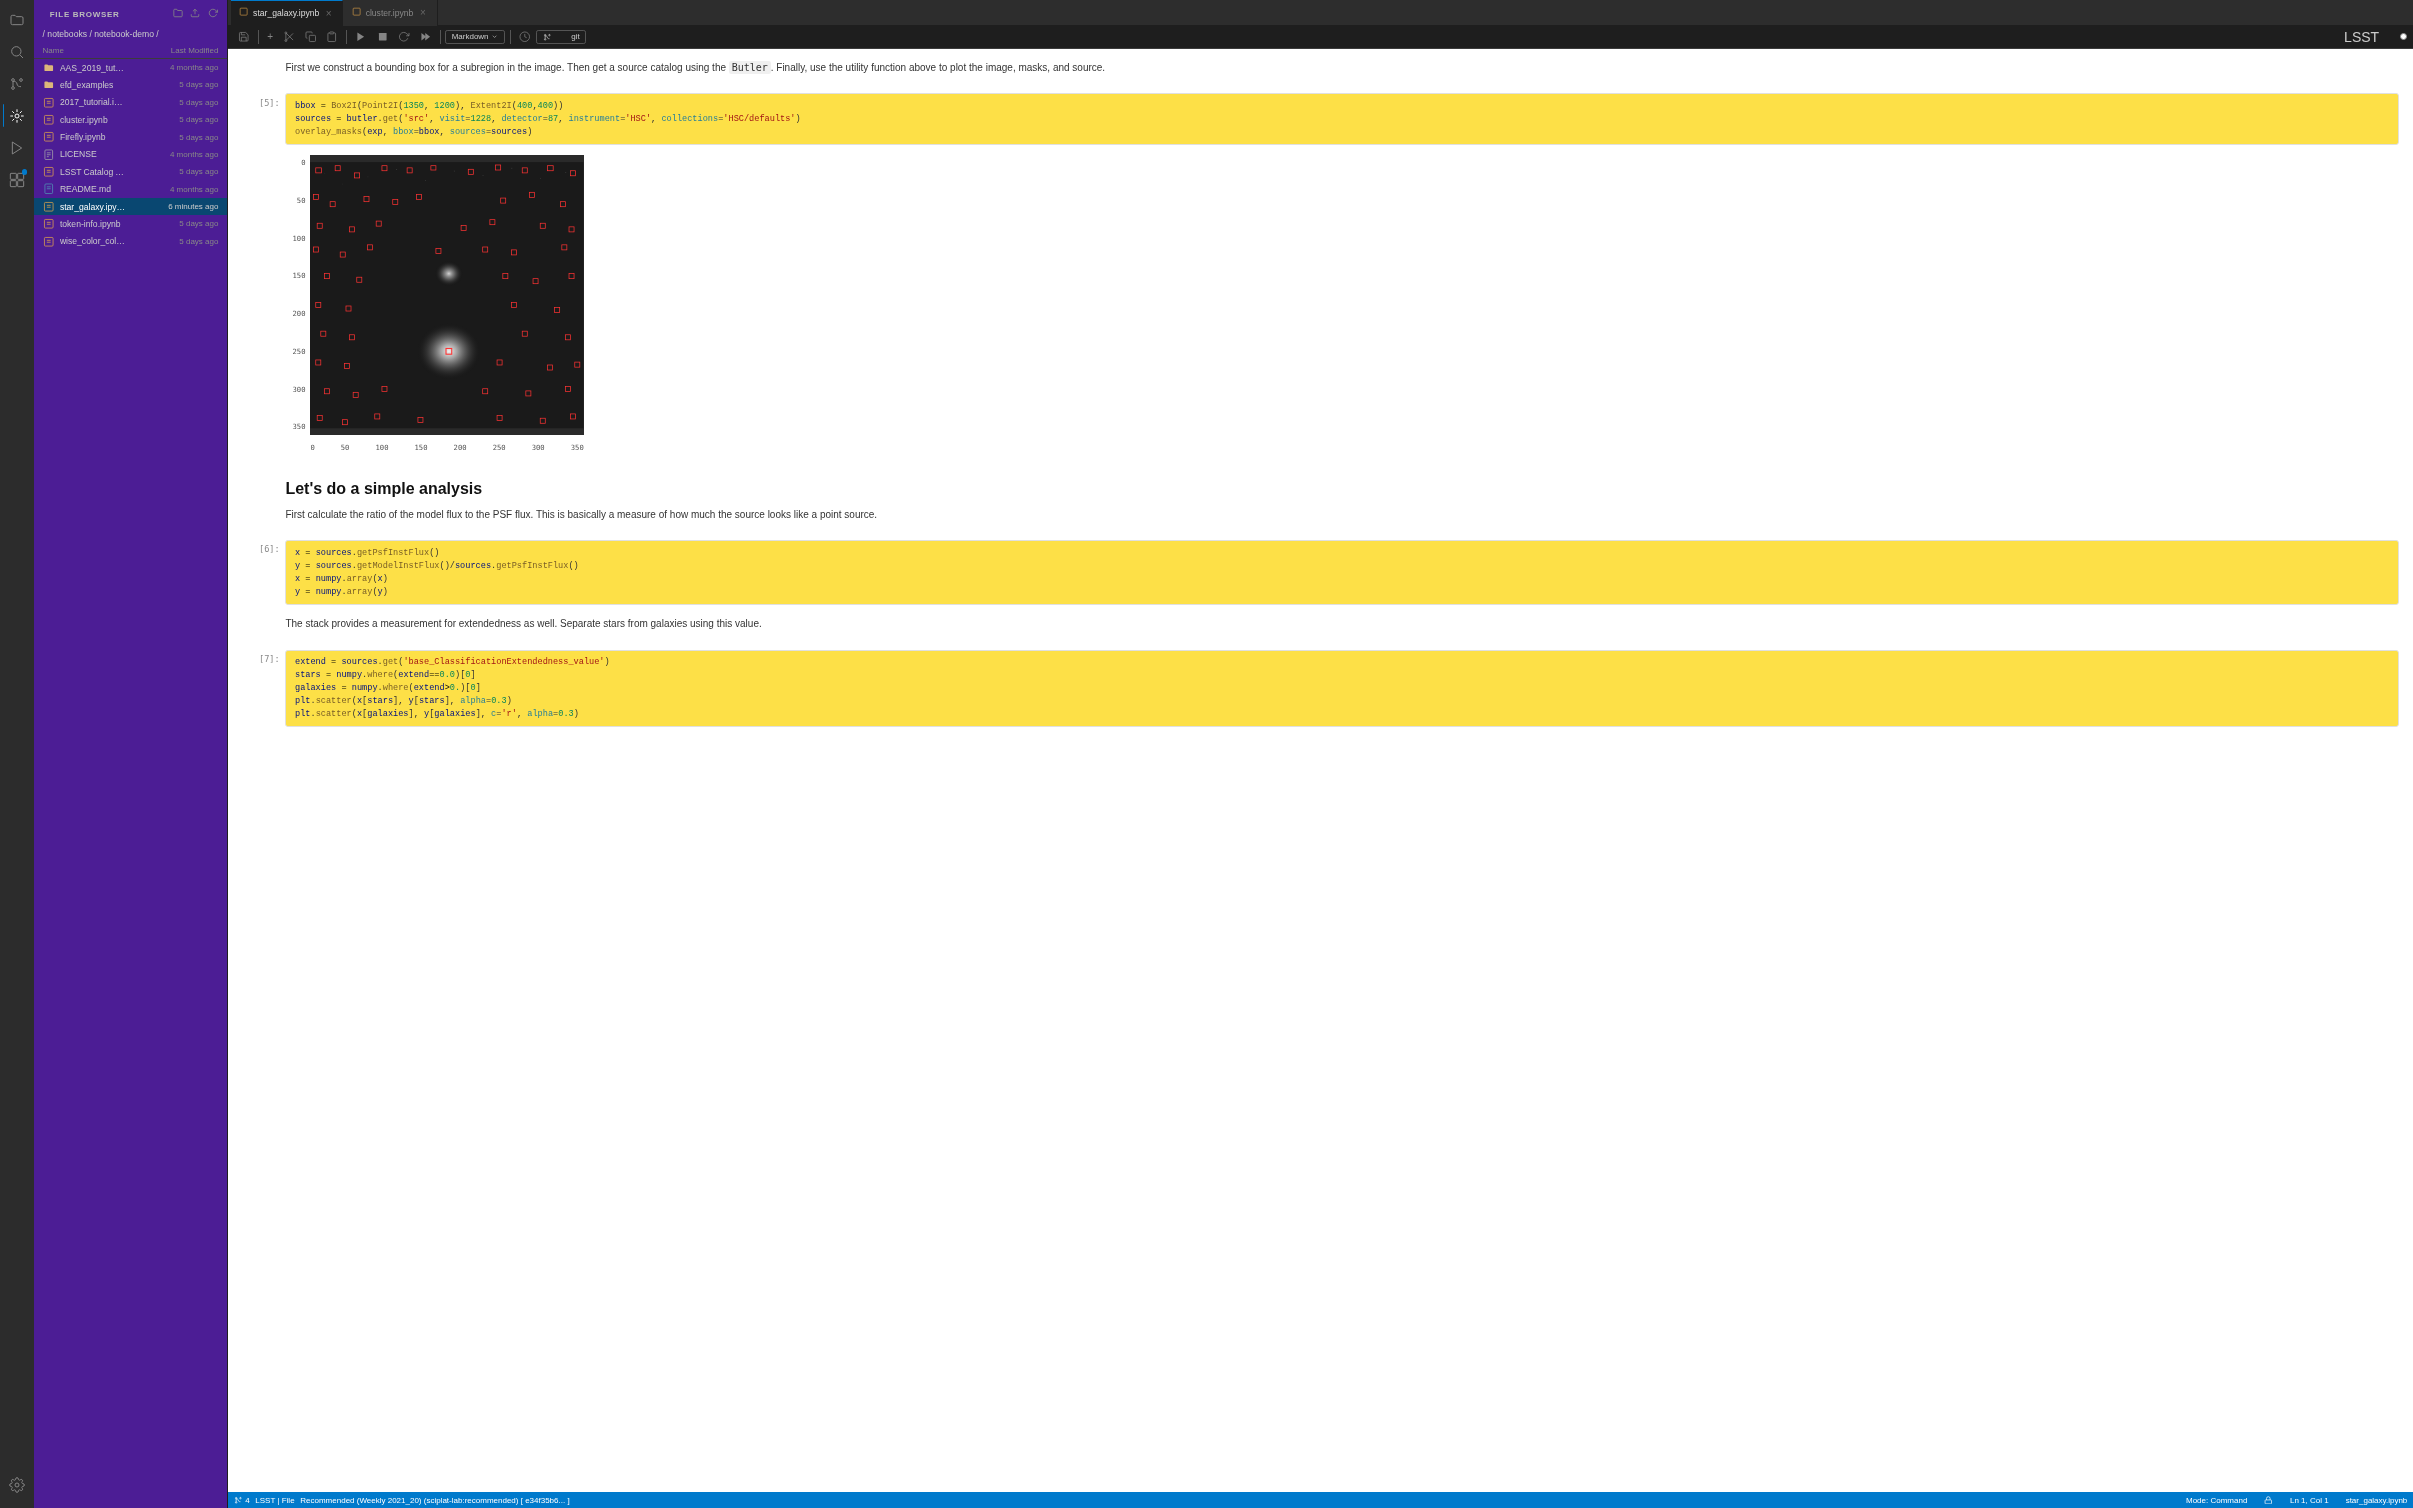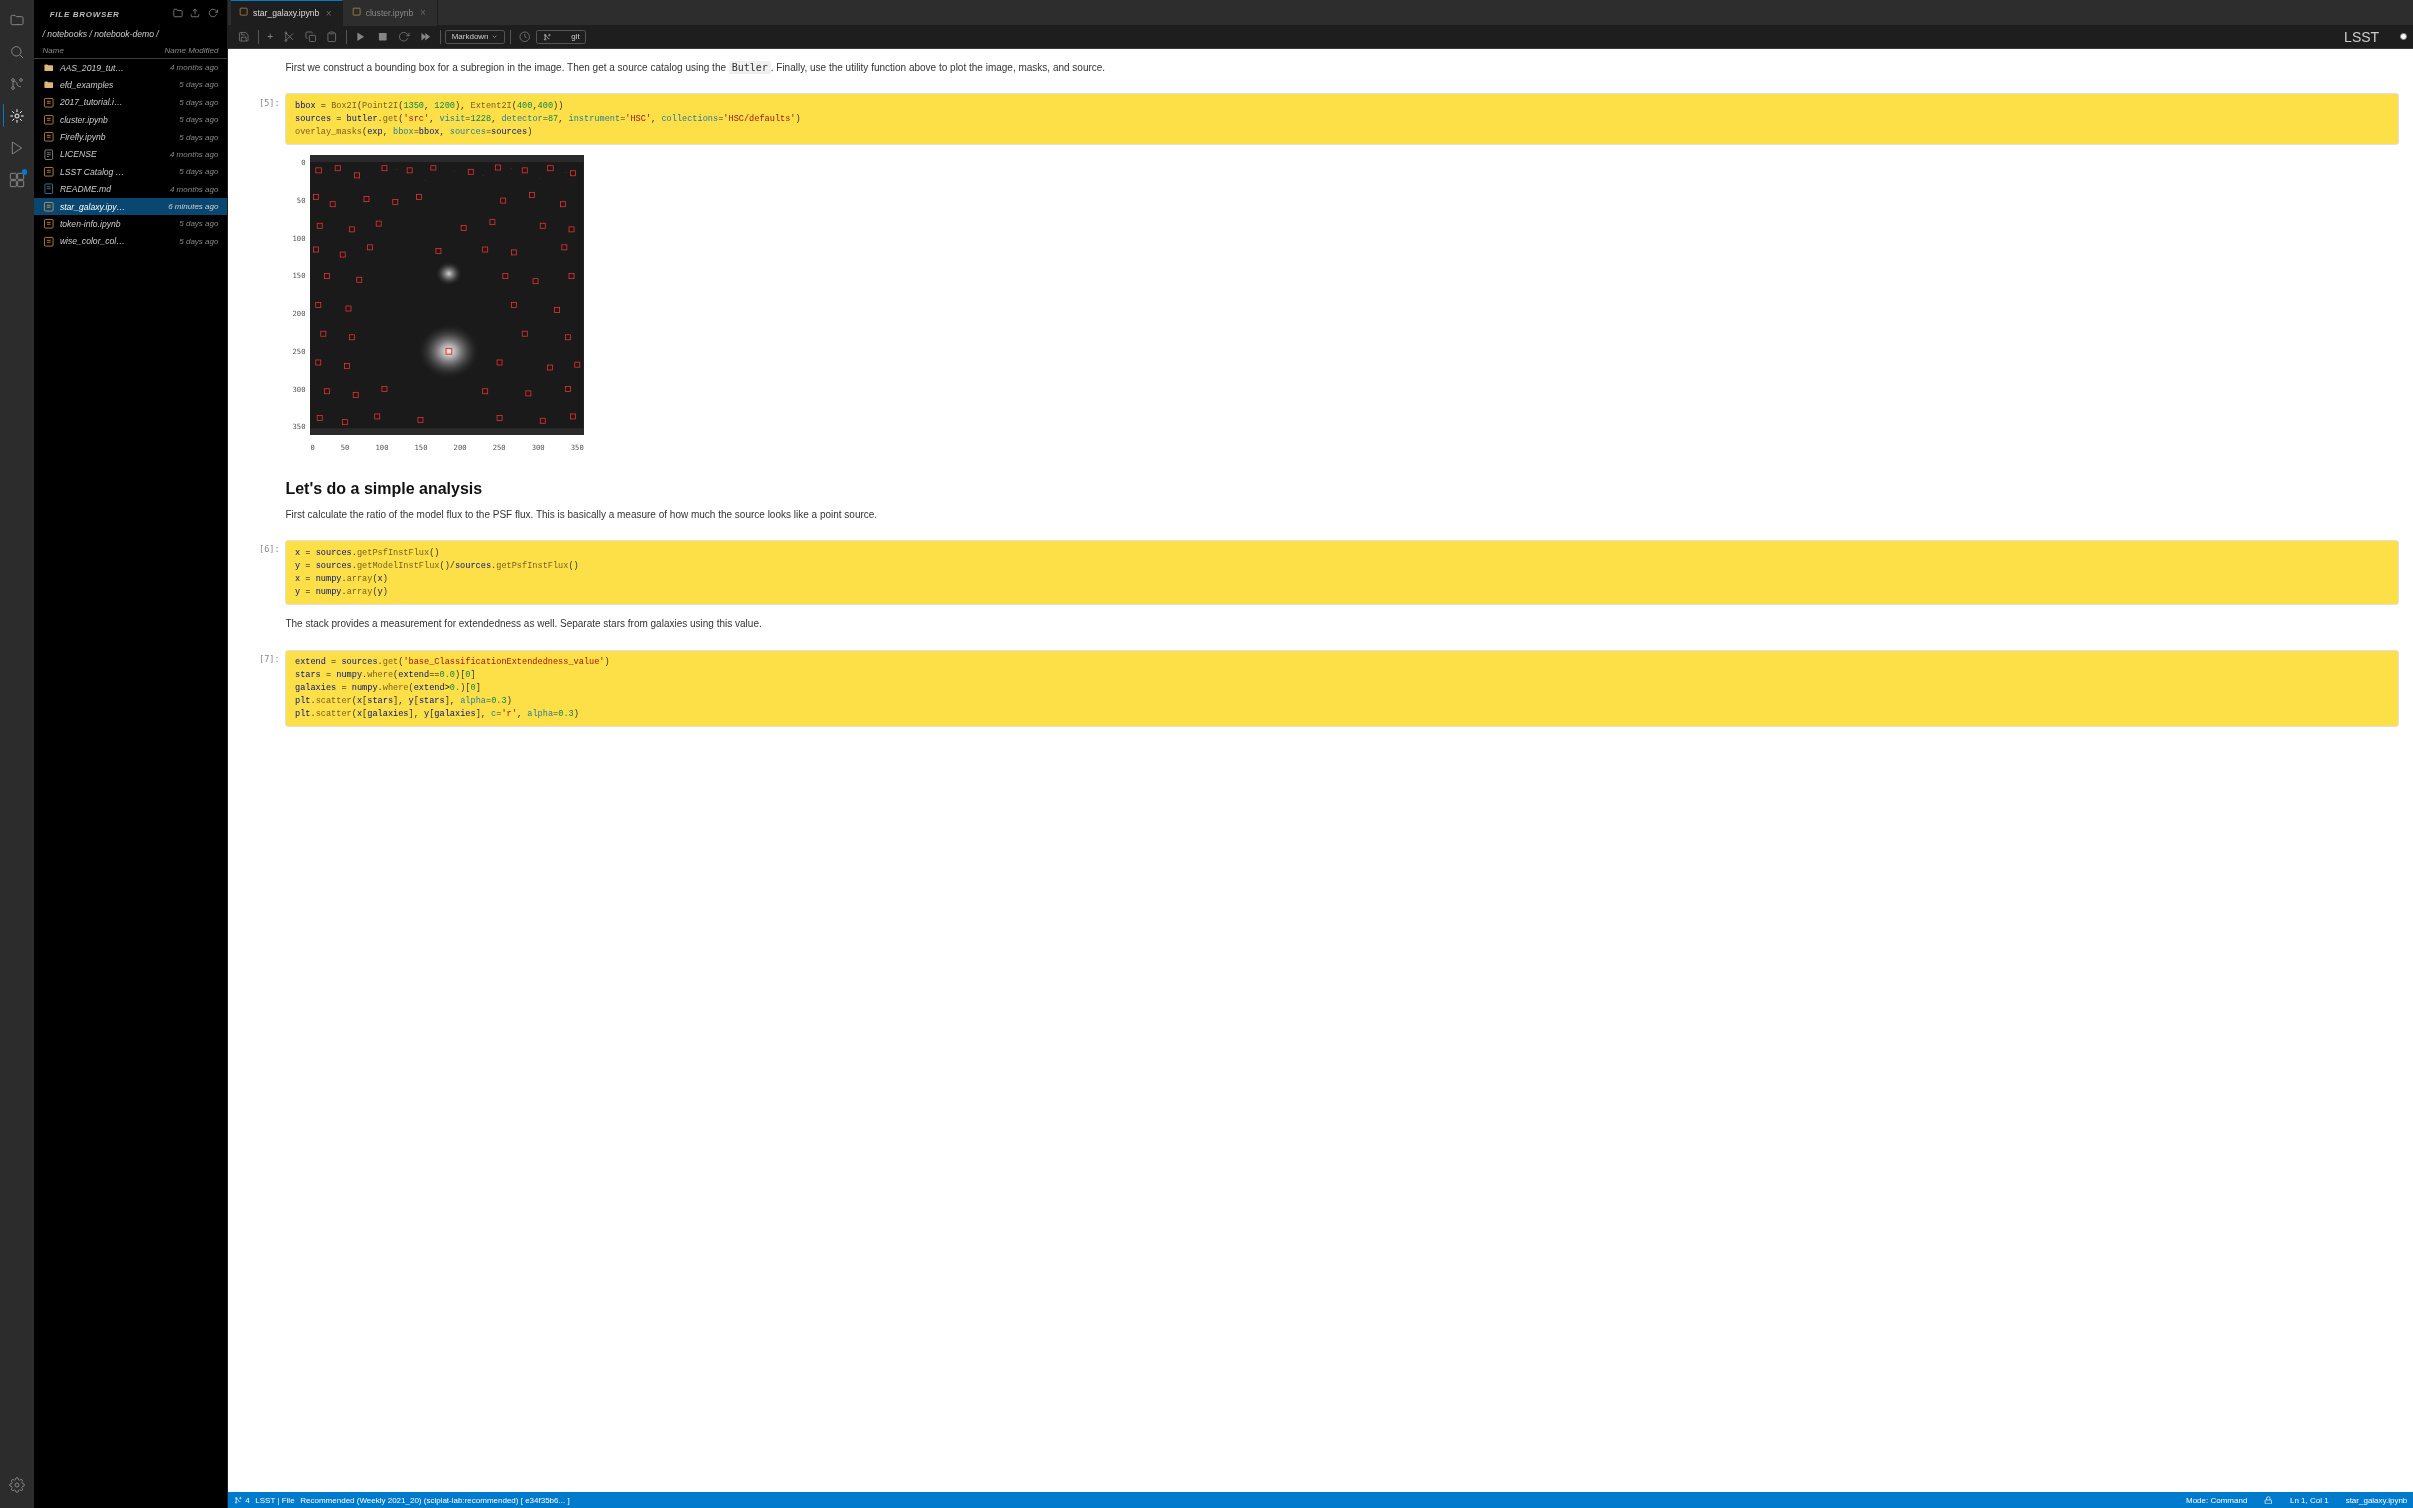--- a/index.html
+++ b/index.html
@@ -10,21 +10,21 @@
     .activity-bar-icon { width: 29px; height: 29px; display: flex; align-items: center; justify-content: center; color: #858585; cursor: pointer; border-radius: 2.9px; margin-bottom: 2.9px; font-size: 14.4px; position: relative; }
     .activity-bar-icon.active { color: #ffffff; }
     .activity-bar-icon.active::before { content: ''; position: absolute; left: 0; top: 2.9px; bottom: 2.9px; width: 1.4px; background: #007acc; border-radius: 0 1.4px 1.4px 0; }
     .activity-bar-bottom { margin-top: auto; margin-bottom: 5.7px; }
     .notification-dot { position: absolute; top: 4.3px; right: 4.3px; width: 5.7px; height: 5.7px; background: #007acc; border-radius: 50%; }
 
     
     .app-container { display: flex; height: 100vh; padding-left: 34px; }
 
     
-    .sidebar { width: 194px; background: #000000; display: flex; flex-direction: column; border-right: 0.7px solid #1e1e1e; flex-shrink: 0; font-style: italic; }
+    .sidebar { width: 194px; background: #4c1d95; display: flex; flex-direction: column; border-right: 0.7px solid #1e1e1e; flex-shrink: 0; }
     .sidebar-header { padding: 5.7px 8.6px; font-size: 8px; text-transform: uppercase; letter-spacing: 0.7px; color: #bbb; font-weight: 600; }
     .sidebar-toolbar-btn { background: none; border: none; color: #858585; cursor: pointer; padding: 2.2px; border-radius: 2.2px; font-size: 10px; }
     .breadcrumb { padding: 2.9px 8.6px 5.7px; font-size: 8.6px; color: #ccc; }
 
     
     .file-list { flex: 1; overflow-y: auto; }
     .file-list-header { display: flex; padding: 1.4px 8.6px; font-size: 8px; color: #888; border-bottom: 0.7px solid #3c3c3c; padding-bottom: 2.9px; }
     .file-list-header .col-name { flex: 1; }
     .file-list-header .col-modified { width: 93px; text-align: right; }
     .file-item { display: flex; align-items: center; padding: 2.2px 8.6px; cursor: pointer; font-size: 8.6px; }
@@ -166,21 +166,21 @@
               <path d="M20.49 15a9 9 0 11-2.12-9.36L23 10"></path>
             </svg>
         </button>
       </div>
     </div>
     <div class="breadcrumb">/ notebooks / notebook-demo /</div>
 
     <div class="file-list">
       <div class="file-list-header">
         <span class="col-name">Name</span>
-        <span class="col-modified">Name Modified</span>
+        <span class="col-modified">Last Modified</span>
       </div>
 
       <div class="file-item">
         <span class="file-icon folder-icon">
           <svg width="11.5" height="11.5" viewBox="0 0 24 24" fill="#dcb67a" stroke="none">
               <path d="M3 7a2 2 0 012-2h4l2 2h8a2 2 0 012 2v8a2 2 0 01-2 2H5a2 2 0 01-2-2V7z"></path>
             </svg>
         </span>
         <span class="file-name">AAS_2019_tutorial</span>
         <span class="file-modified">4 months ago</span>

